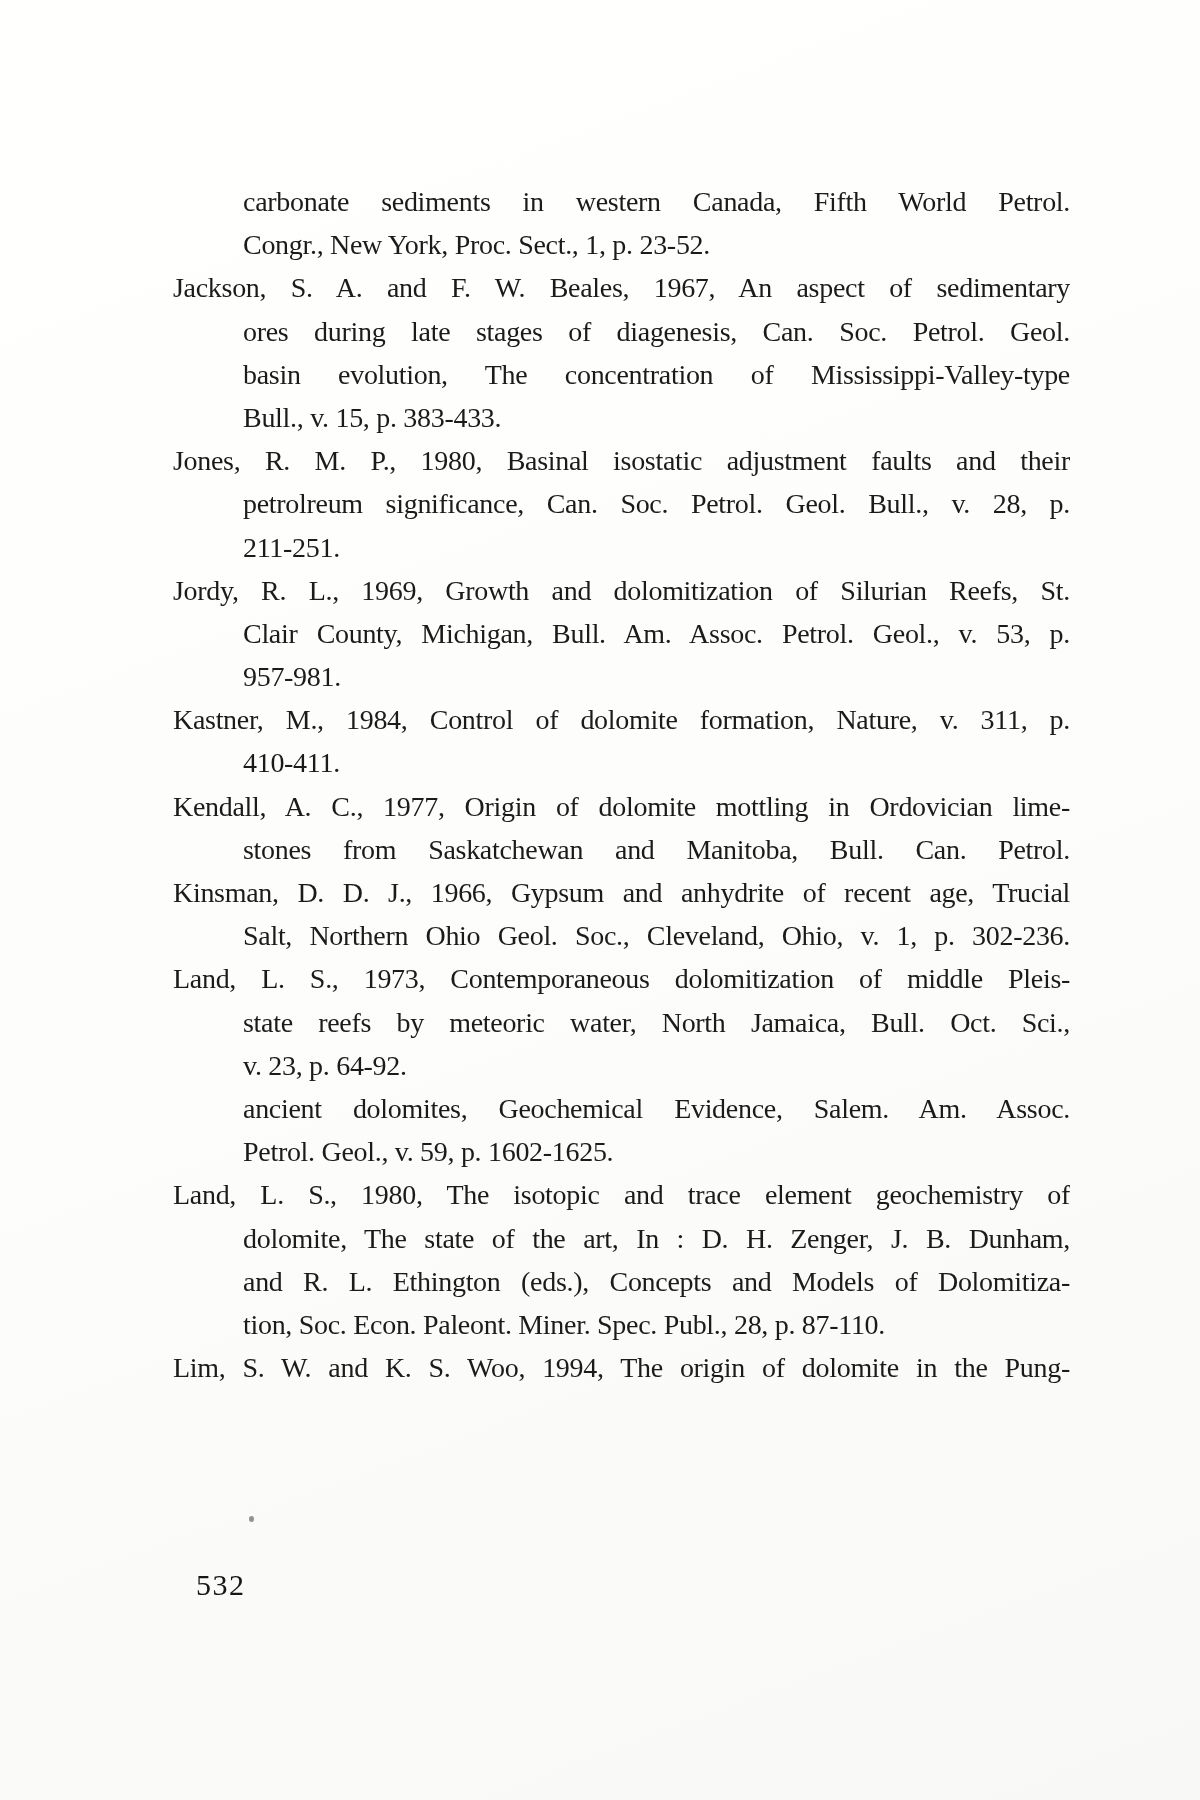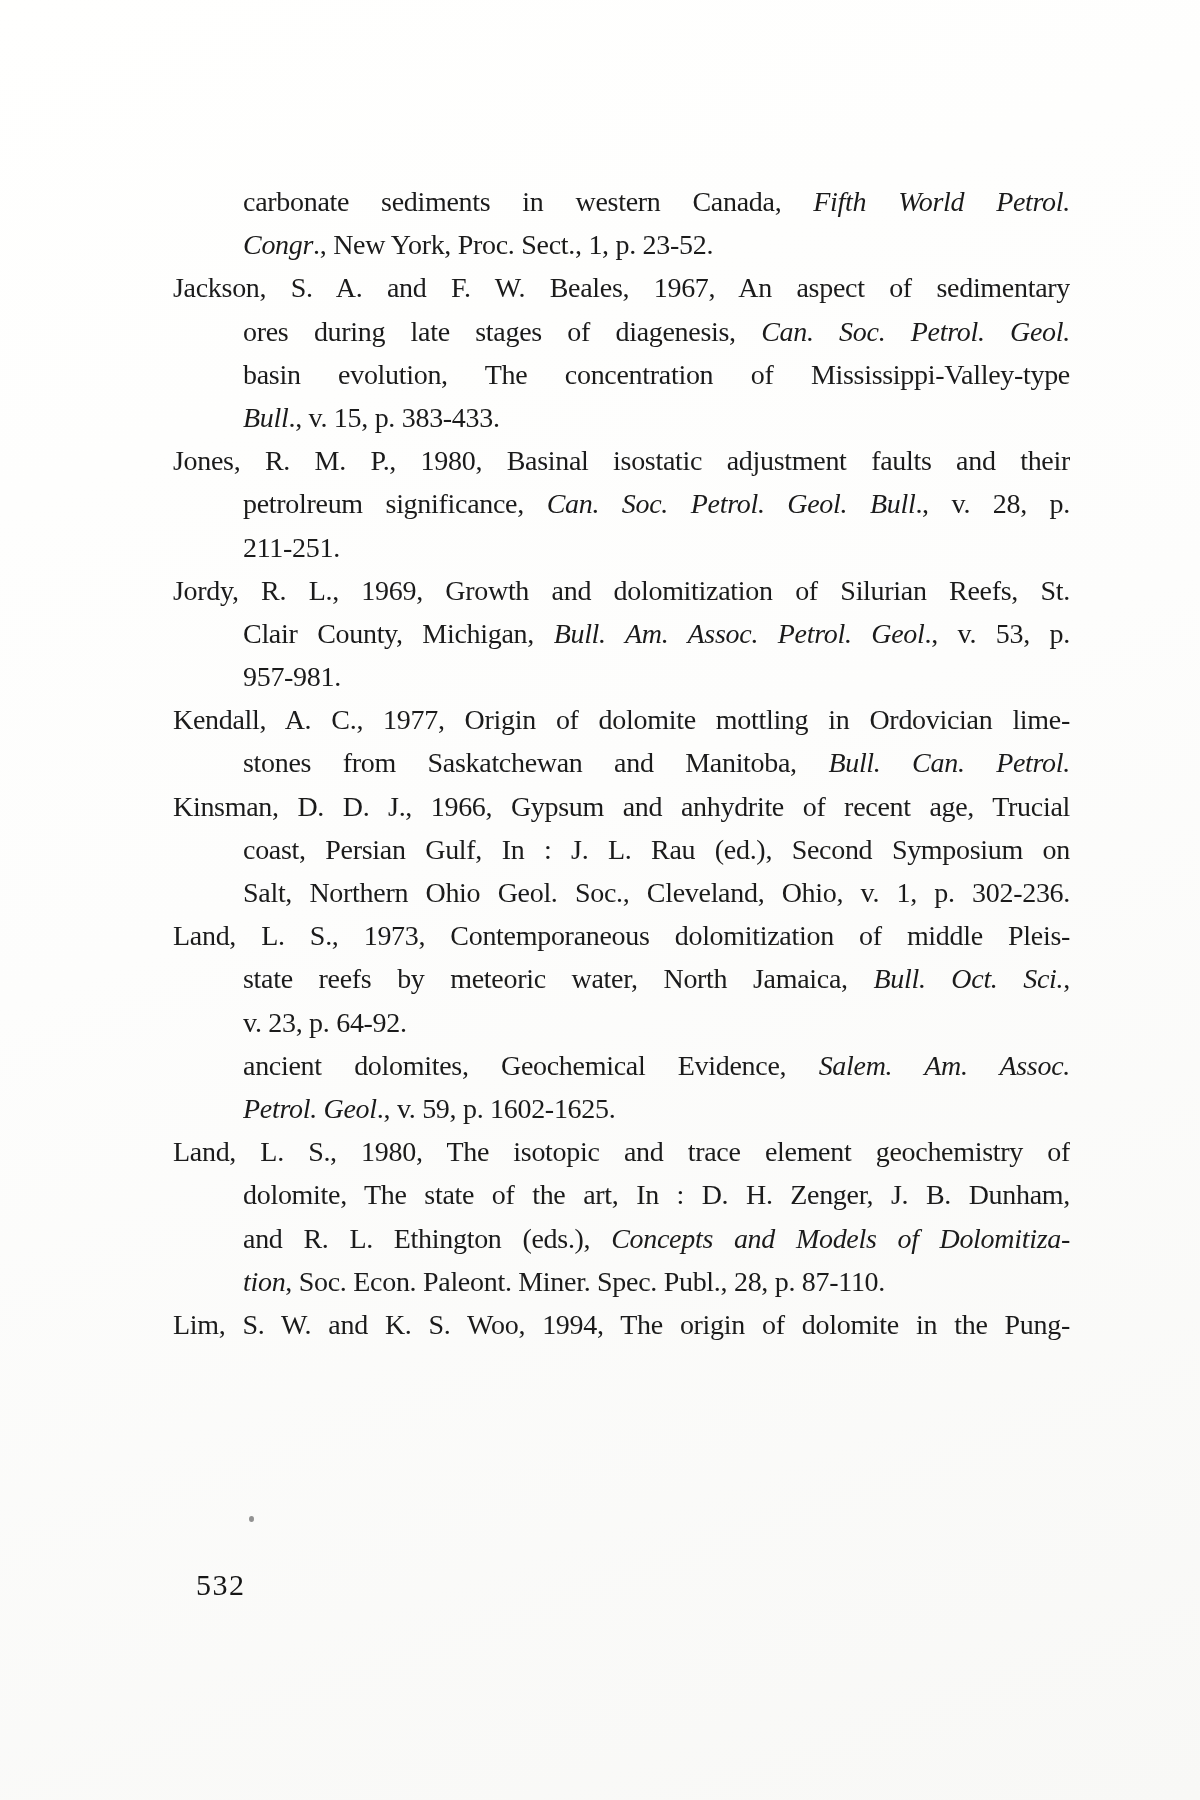--- a/index.html
+++ b/index.html
@@ -17,21 +17,21 @@
   .entry{margin:0;}
   .line{
     font-size:28px;line-height:43.2px;height:43.2px;
     letter-spacing:-0.3px;
     text-align:justify;
     overflow:hidden;
     white-space:normal;
   }
   .line.j{text-align-last:justify;}
   .line.ind{margin-left:70px;}
-  .it{font-style:italic;}
+  .it{}
   .pagenum{
     position:absolute;left:196px;top:1570px;
     font-size:30px;line-height:30px;letter-spacing:1.5px;color:#161616;
   }
   .speck{
     position:absolute;left:249px;top:1516px;width:5px;height:6px;
     background:#6f6f6f;border-radius:50%;opacity:.75;
   }
 </style>
 </head>
@@ -53,26 +53,29 @@
         <div class="line j"><span>Jones, R. M. P., 1980, Basinal isostatic adjustment faults and their</span></div>
         <div class="line ind j"><span>petrolreum significance, </span><span class="it">Can. Soc. Petrol. Geol. Bull</span><span>., v. 28, p.</span></div>
         <div class="line ind"><span>211-251.</span></div>
       </div>
       <div class="entry">
         <div class="line j"><span>Jordy, R. L., 1969, Growth and dolomitization of Silurian Reefs, St.</span></div>
         <div class="line ind j"><span>Clair County, Michigan, </span><span class="it">Bull. Am. Assoc. Petrol. Geol</span><span>., v. 53, p.</span></div>
         <div class="line ind"><span>957-981.</span></div>
       </div>
       <div class="entry">
+        <div class="line j"><span>Kastner, M., 1984, Control of dolomite formation, </span><span class="it">Nature</span><span>, v. 311, p.</span></div>
+        <div class="line ind"><span>410-411.</span></div>
+      </div>
+      <div class="entry">
         <div class="line j"><span>Kendall, A. C., 1977, Origin of dolomite mottling in Ordovician lime-</span></div>
         <div class="line ind j"><span>stones from Saskatchewan and Manitoba, </span><span class="it">Bull. Can. Petrol.</span></div>
       </div>
       <div class="entry">
         <div class="line j"><span>Kinsman, D. D. J., 1966, Gypsum and anhydrite of recent age, Trucial</span></div>
-        <div class="line ind j"><span>coast, Persian Gulf, In : J. L. Rau (ed.), Second Symposium on</span></div>
         <div class="line ind j"><span>Salt, Northern Ohio Geol. Soc., Cleveland, Ohio, v. 1, p. 302-236.</span></div>
       </div>
       <div class="entry">
         <div class="line j"><span>Land, L. S., 1973, Contemporaneous dolomitization of middle Pleis-</span></div>
         <div class="line ind j"><span>state reefs by meteoric water, North Jamaica, </span><span class="it">Bull. Oct. Sci.</span><span>,</span></div>
         <div class="line ind"><span>v. 23, p. 64-92.</span></div>
       </div>
       <div class="entry">
         <div class="line ind j"><span>ancient dolomites, Geochemical Evidence, </span><span class="it">Salem. Am. Assoc.</span></div>
         <div class="line ind"><span class="it">Petrol. Geol</span><span>., v. 59, p. 1602-1625.</span></div>

